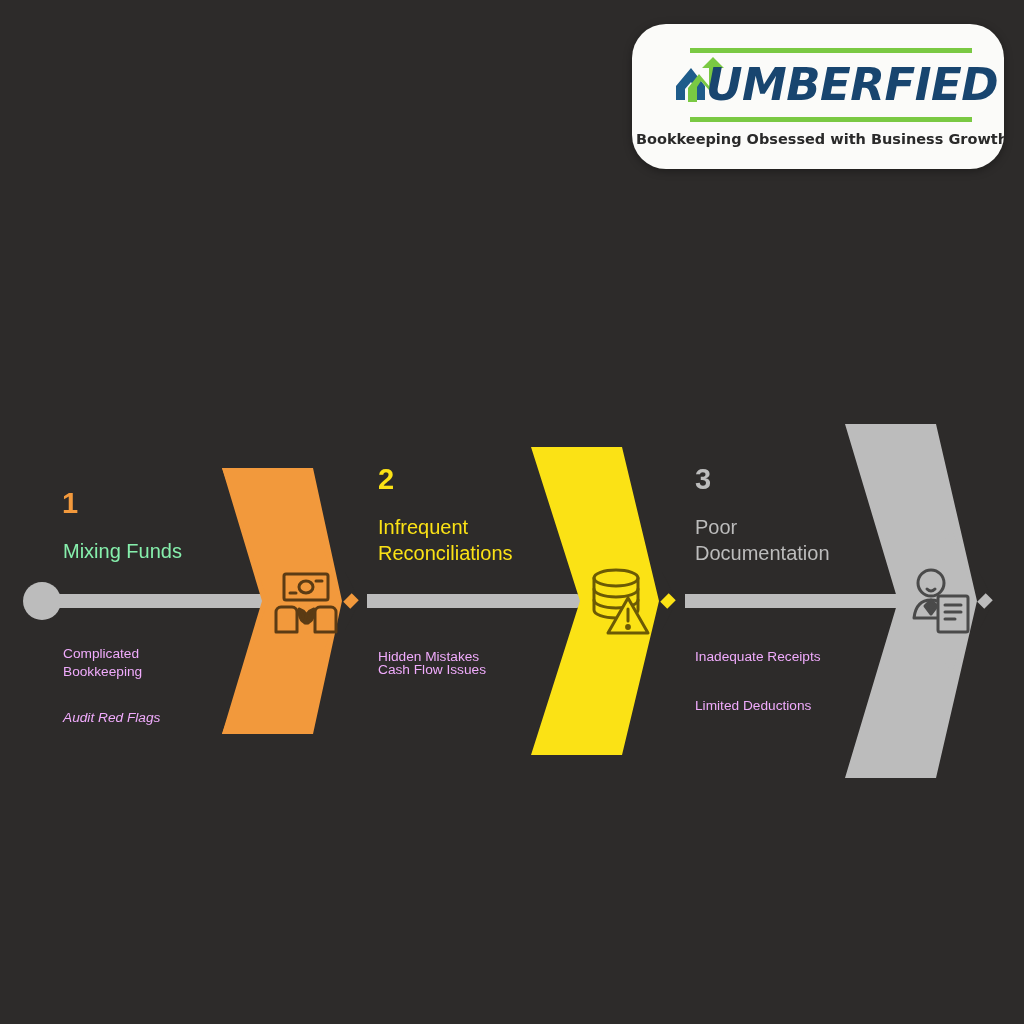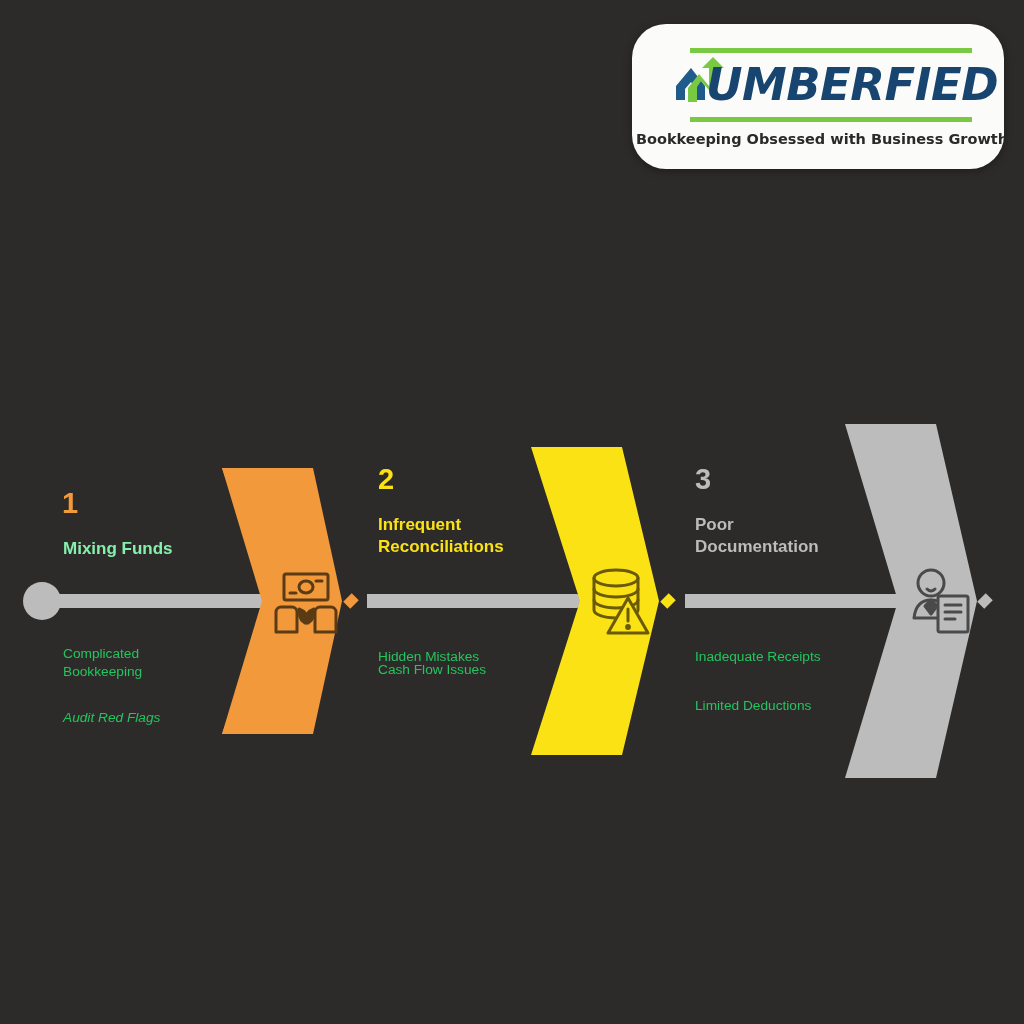--- a/index.html
+++ b/index.html
@@ -106,30 +106,30 @@
 
   
   .stage-num {
     position: absolute;
     font-size: 29px;
     font-weight: bold;
     line-height: 1;
   }
   .stage-head {
     position: absolute;
-    font-size: 17px;
-    font-weight: bold;
+    font-size: 20px;
+    font-weight: normal;
     line-height: 1.30;
     white-space: pre-line;
   }
   .stage-sub {
     position: absolute;
     font-size: 13.7px;
     font-weight: normal;
-    color: #22c55e;
+    color: #f0abfc;
     line-height: 1.30;
     white-space: pre-line;
   }
 </style>
 </head>
 <body>
 
 <div id="canvas">
 
   <div class="logo-card">

